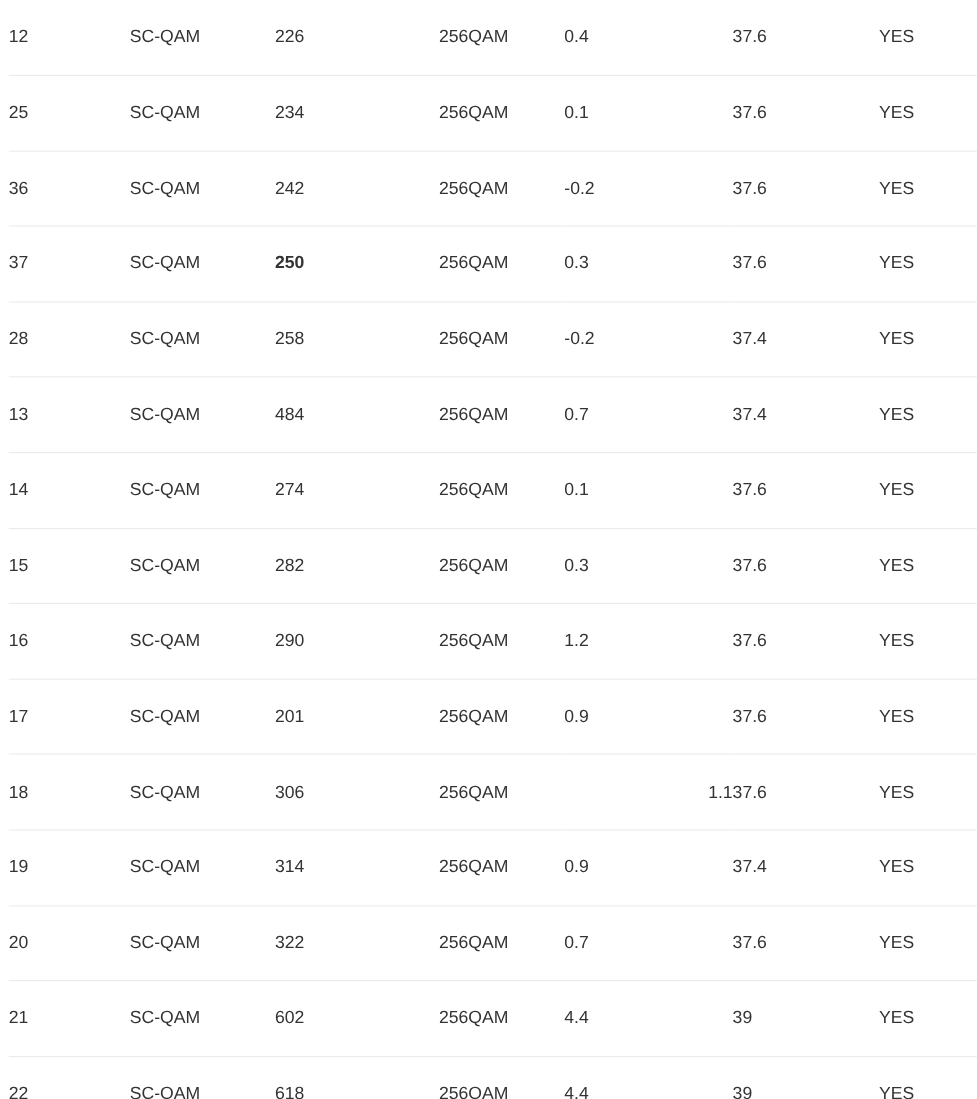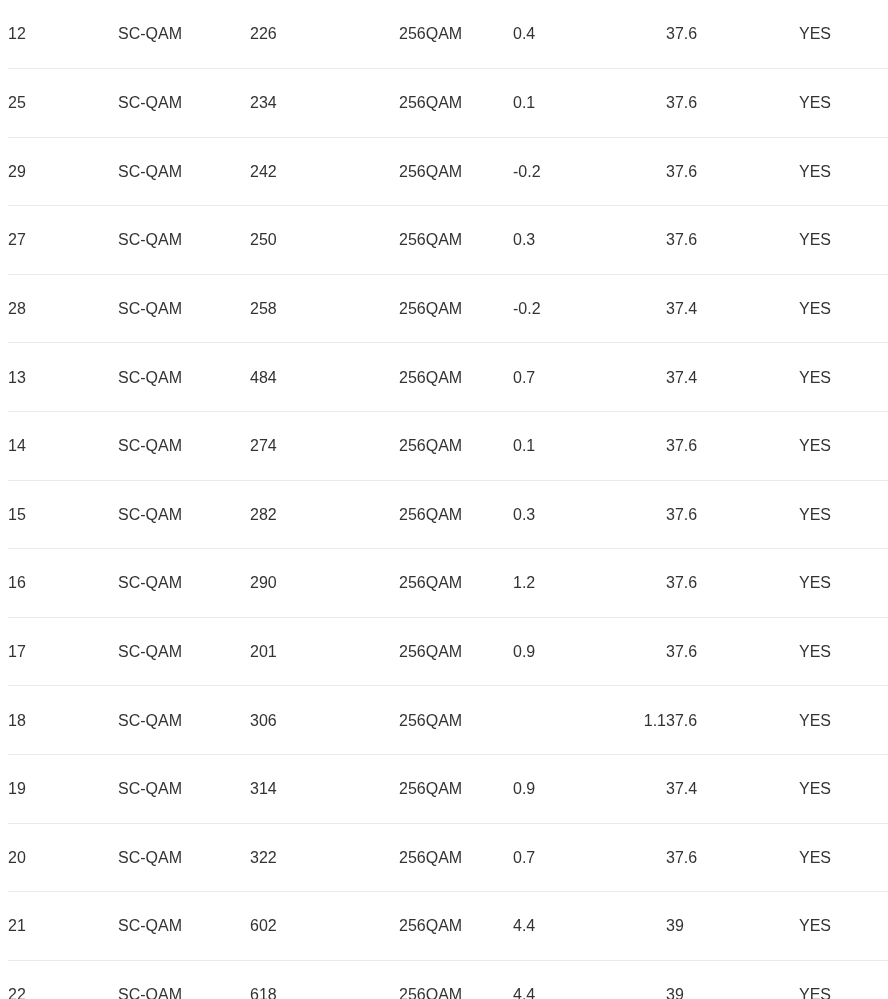--- a/index.html
+++ b/index.html
@@ -88,32 +88,32 @@
         <tr class="data-row">
           <td class="col-channel-id" style="border-bottom-color: rgb(233, 236, 239); border-left-color: rgb(255, 255, 255); text-decoration: underline;"><span class="cell-text">25</span></td>
           <td class="col-channel-type" style="border-bottom-color: rgb(233, 236, 239);"><span class="cell-text">SC-QAM</span></td>
           <td class="col-frequency" style="border-bottom-color: rgb(233, 236, 239);"><span class="cell-text">234</span></td>
           <td class="col-modulation" style="border-bottom-color: rgb(233, 236, 239);"><span class="cell-text">256QAM</span></td>
           <td class="col-power" style="border-bottom-color: rgb(233, 236, 239);"><span class="cell-text">0.1</span></td>
           <td class="col-snr" style="border-bottom-color: rgb(233, 236, 239);"><span class="cell-text">37.6</span></td>
           <td class="col-locked" style="border-bottom-color: rgb(233, 236, 239); border-right-color: rgb(255, 255, 255);"><span class="cell-text">YES</span></td>
         </tr>
         <tr class="data-row">
-          <td class="col-channel-id" style="border-bottom-color: rgb(233, 236, 239); border-left-color: rgb(255, 255, 255);"><span class="cell-text">29</span></td>
+          <td class="col-channel-id" style="border-bottom-color: rgb(233, 236, 239); border-left-color: rgb(255, 255, 255);"><span class="cell-text">36</span></td>
           <td class="col-channel-type" style="border-bottom-color: rgb(233, 236, 239);"><span class="cell-text">SC-QAM</span></td>
           <td class="col-frequency" style="border-bottom-color: rgb(233, 236, 239);"><span class="cell-text">242</span></td>
           <td class="col-modulation" style="border-bottom-color: rgb(233, 236, 239);"><span class="cell-text">256QAM</span></td>
           <td class="col-power" style="border-bottom-color: rgb(233, 236, 239);"><span class="cell-text">-0.2</span></td>
           <td class="col-snr" style="border-bottom-color: rgb(233, 236, 239);"><span class="cell-text">37.6</span></td>
           <td class="col-locked" style="border-bottom-color: rgb(233, 236, 239); border-right-color: rgb(255, 255, 255);"><span class="cell-text">YES</span></td>
         </tr>
         <tr class="data-row">
-          <td class="col-channel-id" style="border-bottom-color: rgb(233, 236, 239); border-left-color: rgb(255, 255, 255);"><span class="cell-text">27</span></td>
-          <td class="col-channel-type" style="border-bottom-color: rgb(233, 236, 239);"><span class="cell-text">SC-QAM</span></td>
-          <td class="col-frequency" style="border-bottom-color: rgb(233, 236, 239);"><span class="cell-text">250</span></td>
+          <td class="col-channel-id" style="border-bottom-color: rgb(233, 236, 239); border-left-color: rgb(255, 255, 255);"><span class="cell-text">37</span></td>
+          <td class="col-channel-type" style="border-bottom-color: rgb(233, 236, 239);"><span class="cell-text">SC-QAM</span></td>
+          <td class="col-frequency" style="border-bottom-color: rgb(233, 236, 239); font-weight: bold;"><span class="cell-text">250</span></td>
           <td class="col-modulation" style="border-bottom-color: rgb(233, 236, 239);"><span class="cell-text">256QAM</span></td>
           <td class="col-power" style="border-bottom-color: rgb(233, 236, 239);"><span class="cell-text">0.3</span></td>
           <td class="col-snr" style="border-bottom-color: rgb(233, 236, 239);"><span class="cell-text">37.6</span></td>
           <td class="col-locked" style="border-bottom-color: rgb(233, 236, 239); border-right-color: rgb(255, 255, 255);"><span class="cell-text">YES</span></td>
         </tr>
         <tr class="data-row">
           <td class="col-channel-id" style="border-bottom-color: rgb(233, 236, 239); border-left-color: rgb(255, 255, 255);"><span class="cell-text">28</span></td>
           <td class="col-channel-type" style="border-bottom-color: rgb(233, 236, 239);"><span class="cell-text">SC-QAM</span></td>
           <td class="col-frequency" style="border-bottom-color: rgb(233, 236, 239); text-decoration: underline;"><span class="cell-text">258</span></td>
           <td class="col-modulation" style="border-bottom-color: rgb(233, 236, 239);"><span class="cell-text">256QAM</span></td>

